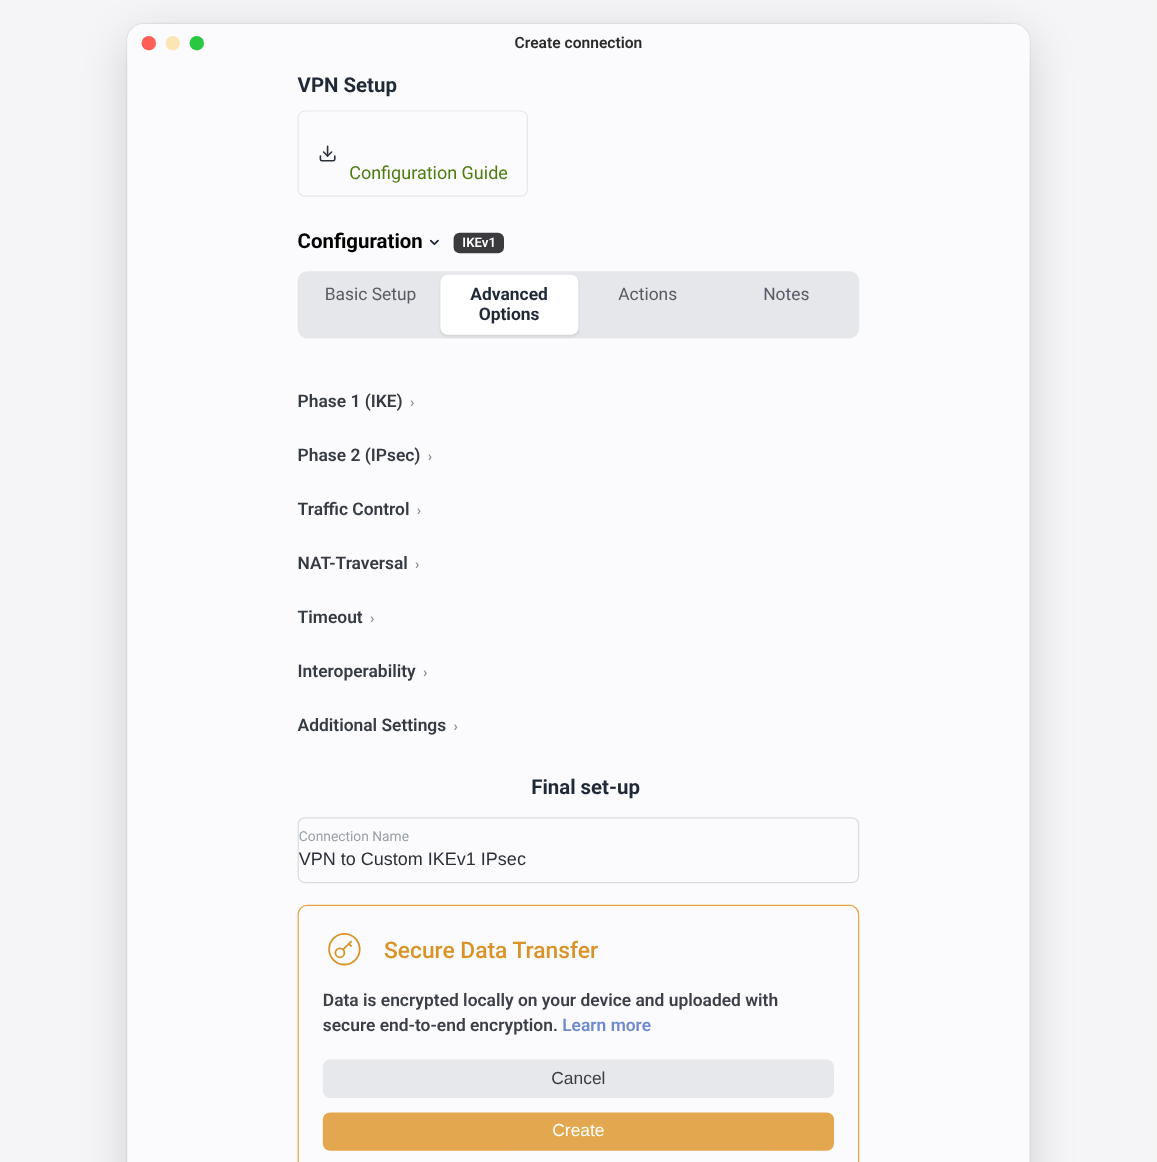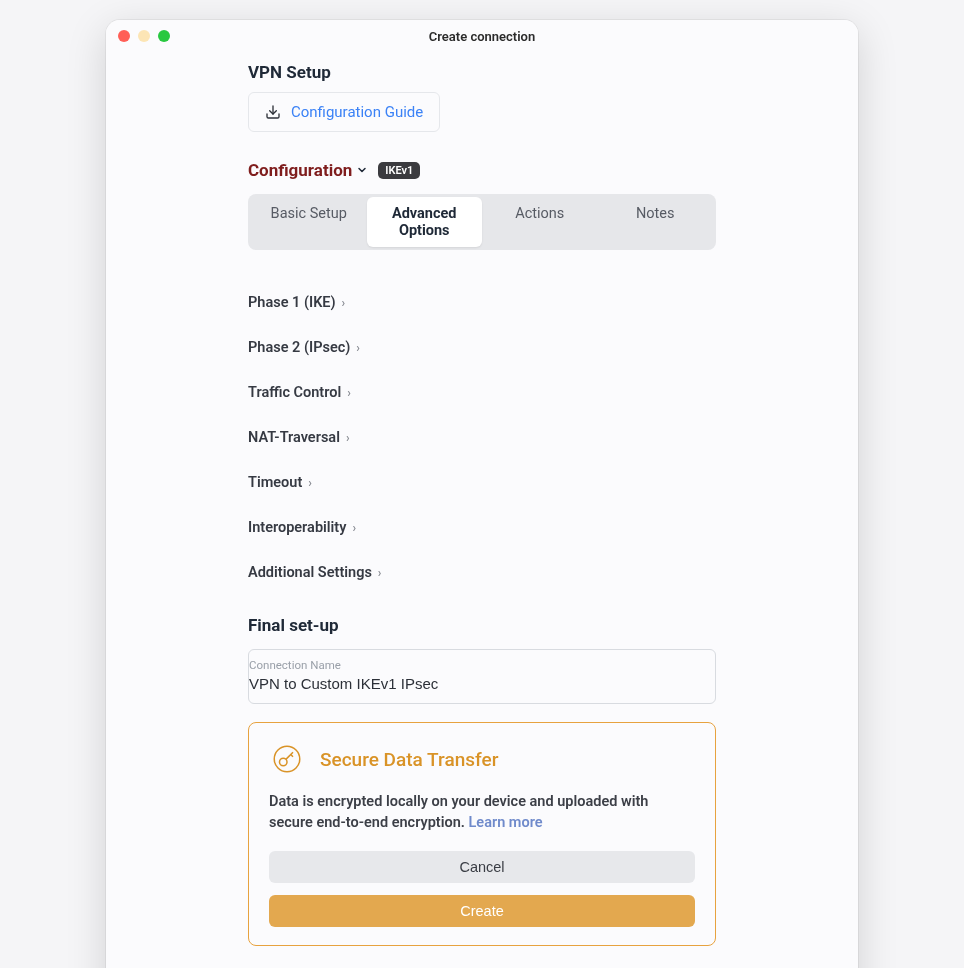--- a/index.html
+++ b/index.html
@@ -51,32 +51,32 @@
   .guide-box {
     display: inline-flex;
     align-items: center;
     gap: 10px;
     border: 1px solid #e5e7eb;
     border-radius: 6px;
     padding: 10px 16px;
     margin-bottom: 28px;
     cursor: pointer;
   }
-  .guide-box .label { color:#3b82f6; font-size:15px; }
+  .guide-box .label { color:#4d7c0f; font-size:15px;margin-top:32px; }
   .dl-icon { width:16px; height:16px; }
   .config-header {
     display: flex;
     align-items: center;
     gap: 10px;
     margin-bottom: 14px;
   }
   .config-label {
     font-size: 17px;
     font-weight: 700;
-    color: #7f1d1d;
+    color: #000000;
     display:flex; align-items:center; gap:4px;
     cursor: pointer;
   }
   .badge {
     background:#3b3b3f;
     color:#fff;
     font-size:11px;
     font-weight:600;
     padding:2px 7px;
     border-radius:5px;
@@ -112,21 +112,22 @@
     color:#363a43;
     padding: 14px 0;
     cursor:pointer;
   }
   .expander .chev { color:#8a8d94; font-size:12px; }
   .expander-group { margin-bottom: 20px; }
   .final-title {
     font-size:17px;
     font-weight:700;
     color:#1f2937;
-    margin: 16px 0 14px 0;
+    margin: 16px 0 14px 12px;
+    text-align: center;
   }
   .input-wrap {
     border:1px solid #d8dbe0;
     border-radius:6px;
     padding:8px 14px 10px 0;
     margin-bottom: 18px;
   }
   .input-label {
     font-size:11.5px;
     color:#9aa0a9;

